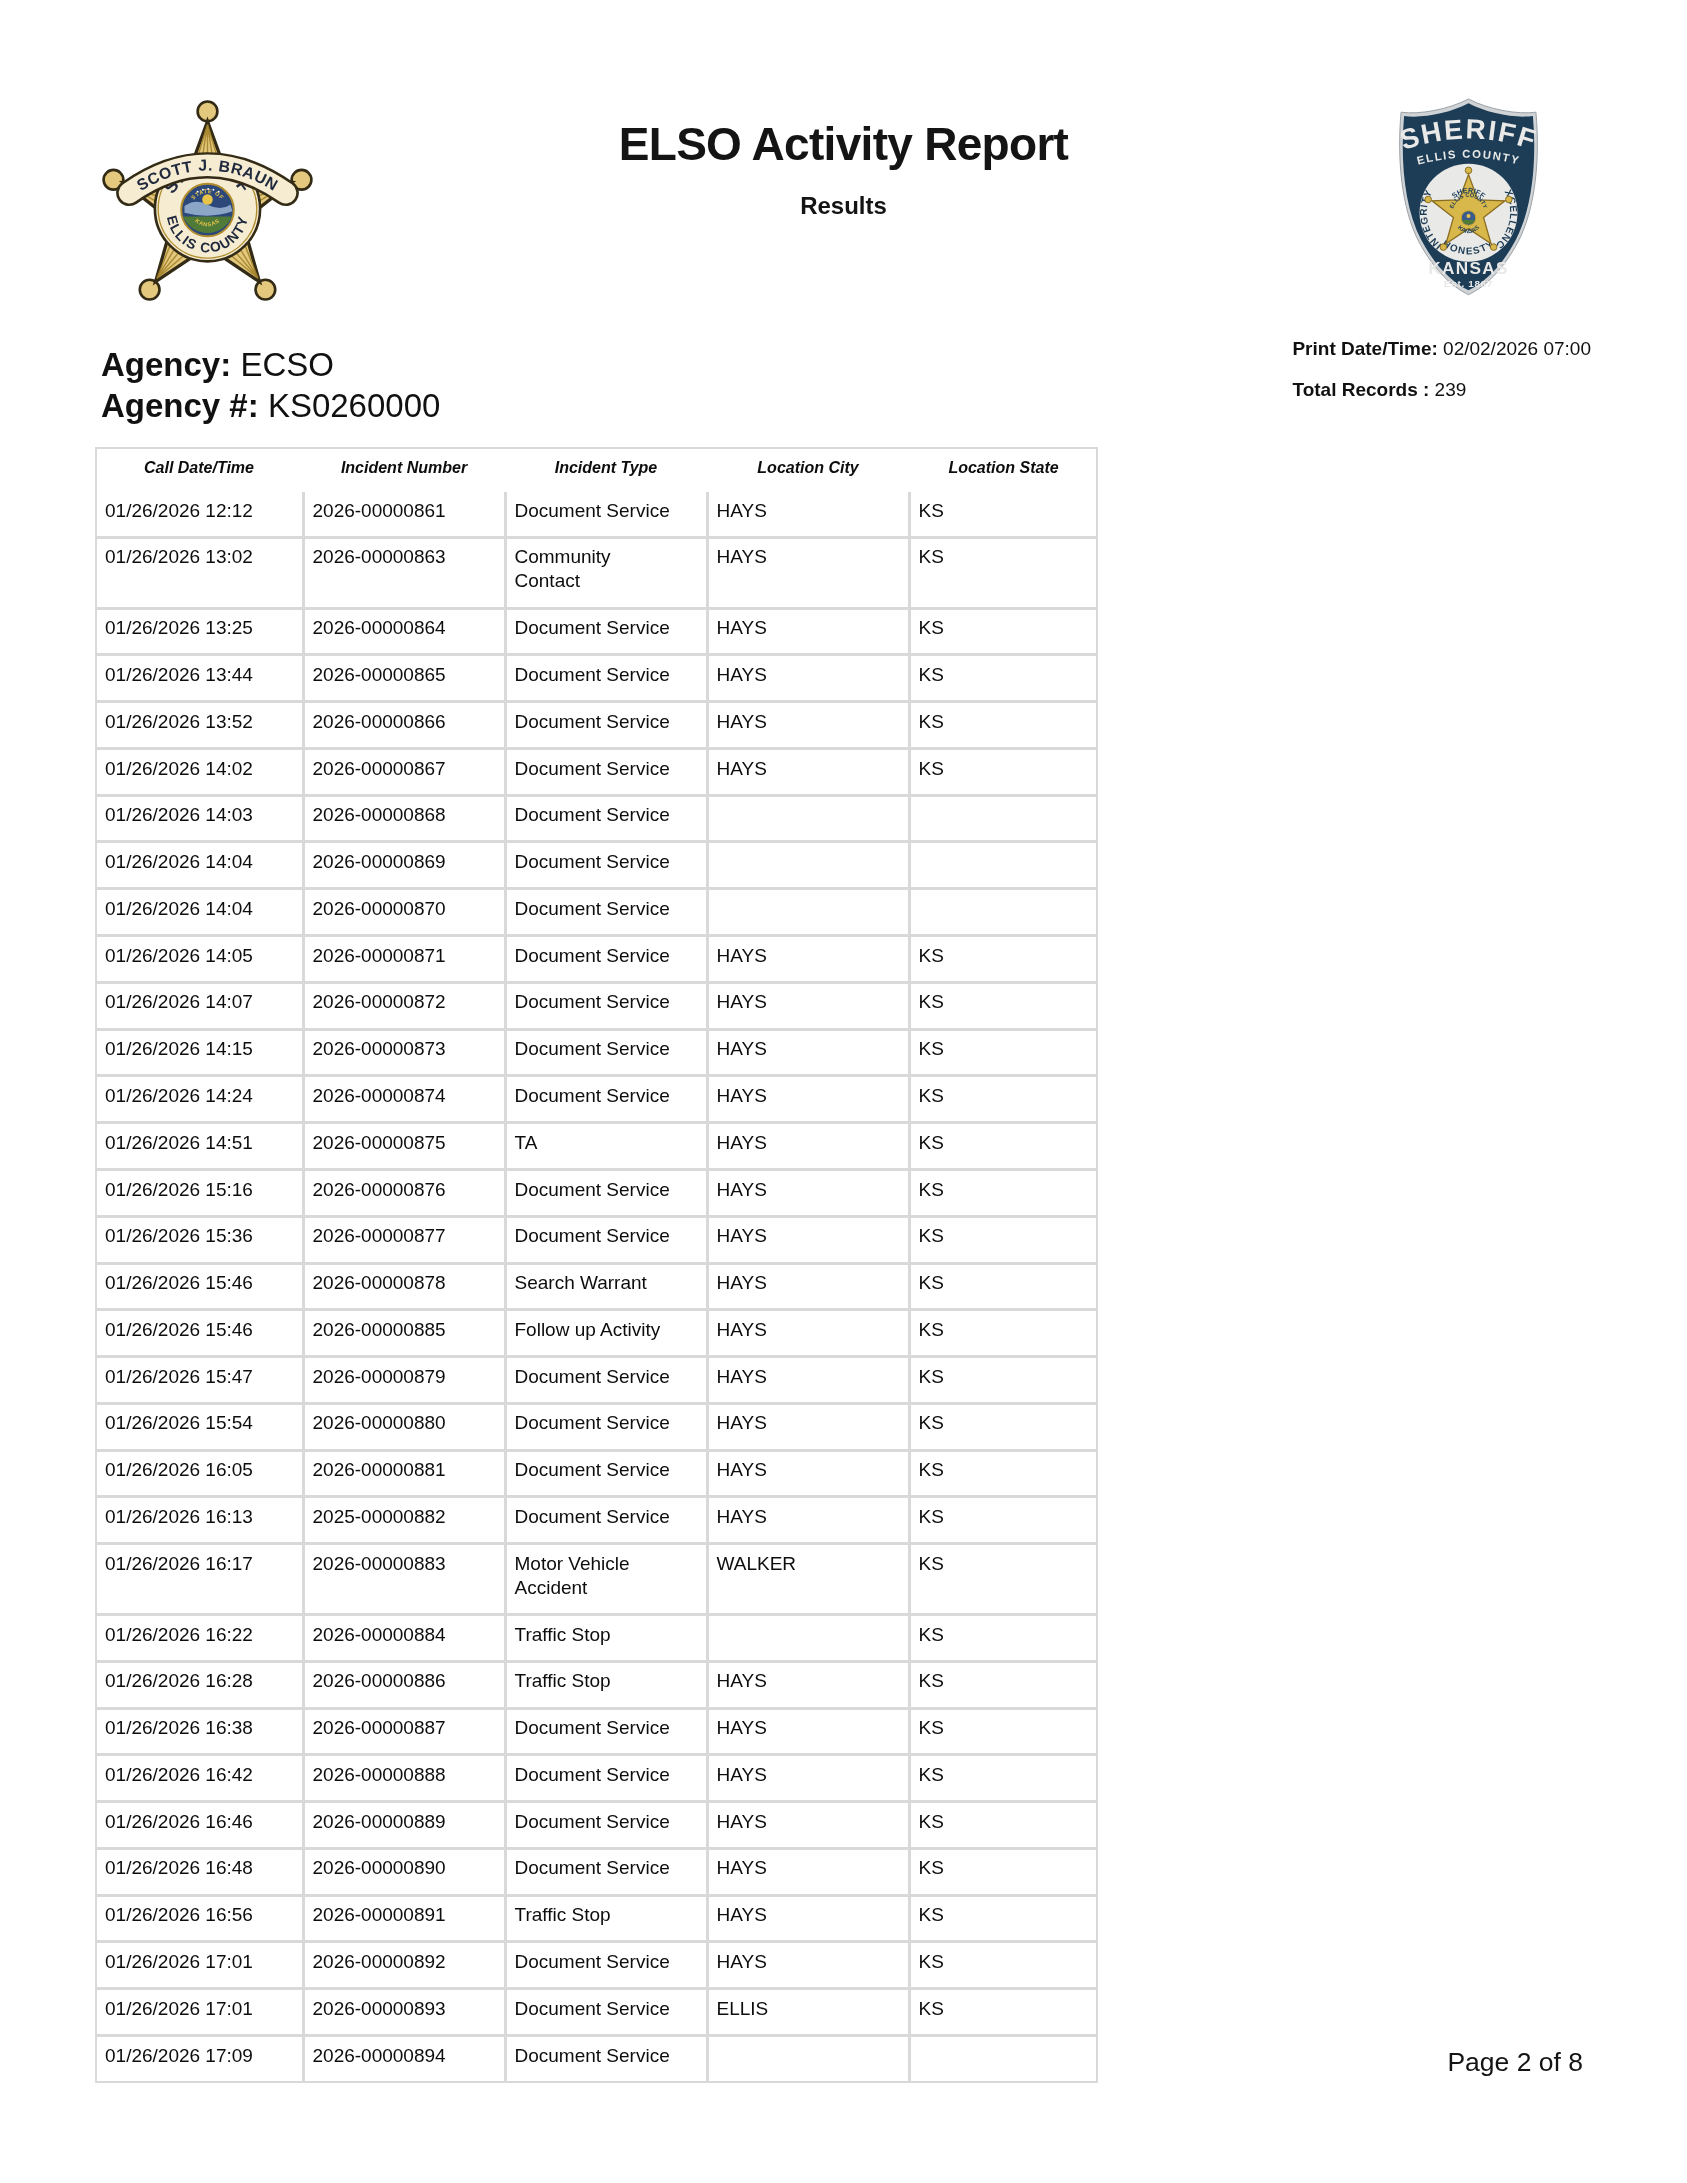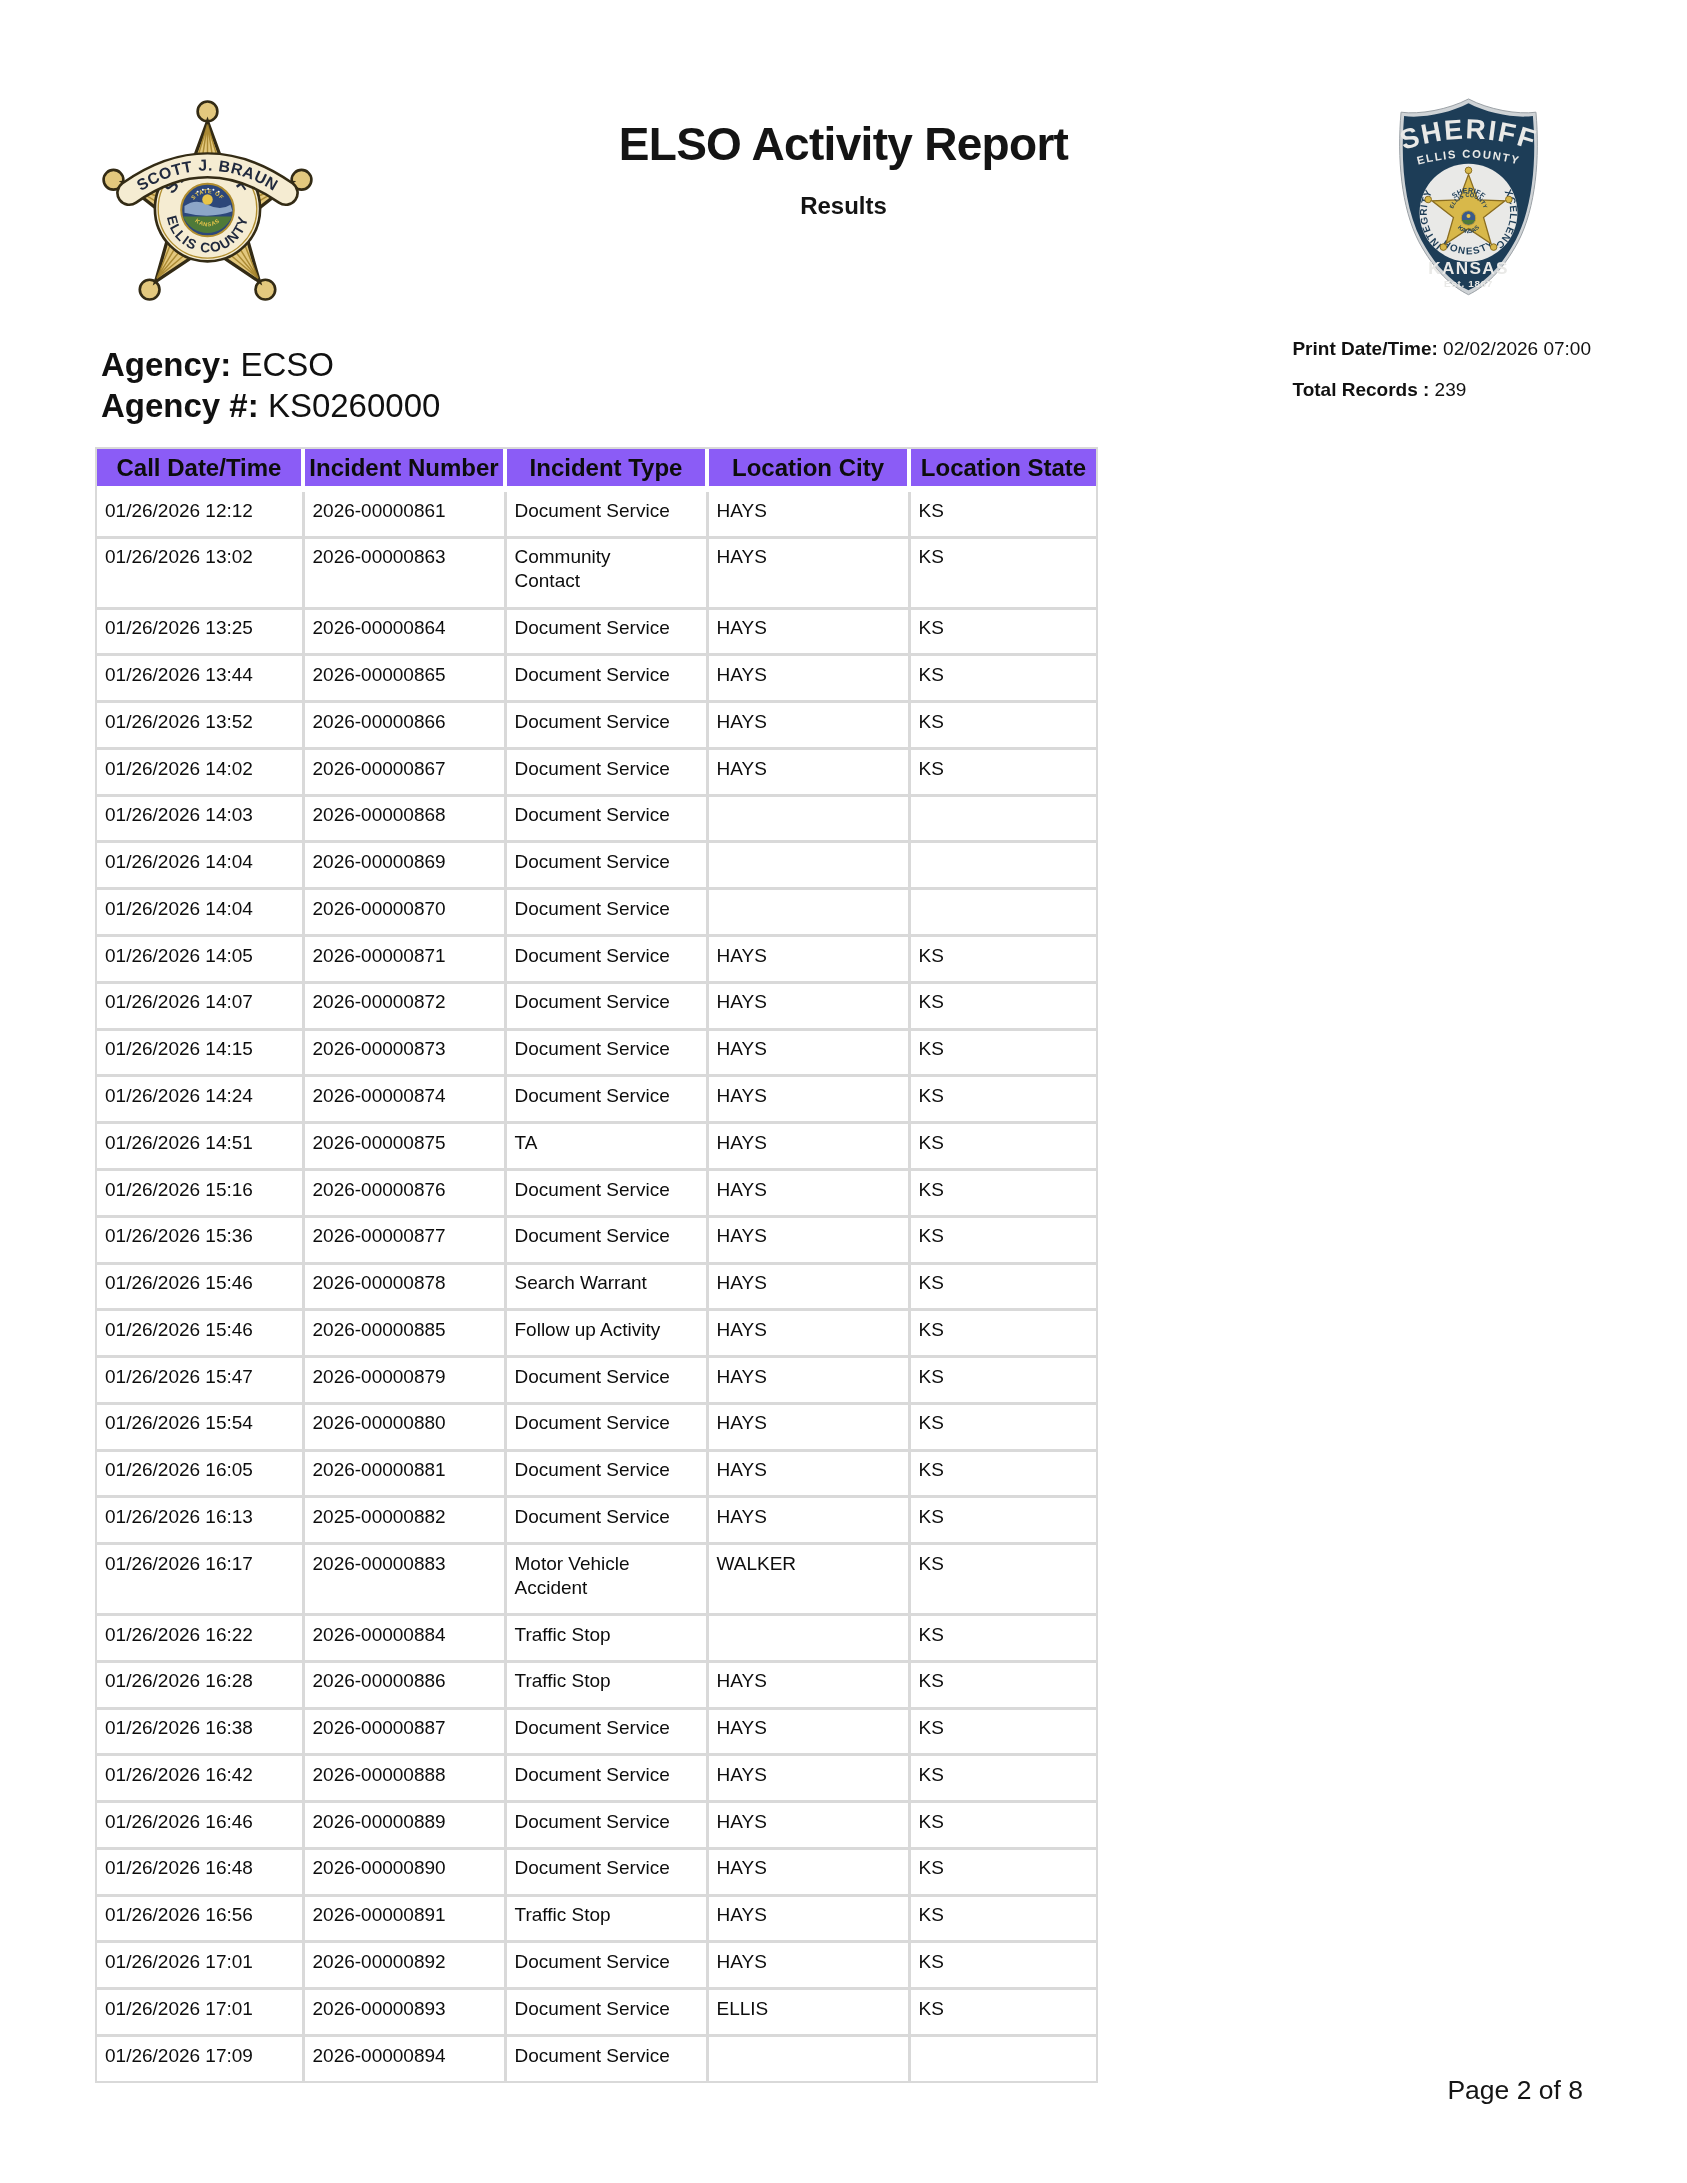--- a/index.html
+++ b/index.html
@@ -35,40 +35,41 @@
   
   .table-wrap{
     position:absolute;left:95px;top:447px;
     background:#d9d9d9;padding:2px;
   }
   table.incidents{
     border-collapse:collapse;table-layout:fixed;
     background:#d9d9d9;
   }
   table.incidents th{
-    background:#8b5cf6;
-    font-size:24px;font-weight:bold;color:#0d0d0d;
+    background:#ffffff;
+    font-size:16px;font-weight:bold;color:#0d0d0d;
     text-align:center;vertical-align:middle;
     height:37px;padding:0 2.6px;
     border-bottom:6.6px solid #ffffff;
+    font-style:italic;
   }
   table.incidents th + th{border-left:4.6px solid #ffffff;}
   table.incidents td{
     background:#ffffff;
     font-size:19px;line-height:24px;color:#0d0d0d;
     vertical-align:top;text-align:left;
     padding:6.6px 8px 13.2px 8px;
   }
   table.incidents td + td{border-left:3.3px solid #d9d9d9;}
   table.incidents tbody tr + tr td{border-top:3.3px solid #d9d9d9;}
   table.incidents td:nth-child(3){padding-right:30px;}
   
   .footer{
     position:absolute;right:104px;top:2047px;
-    font-size:26.5px;color:#141414;margin-top:28px;
+    font-size:26.5px;color:#141414;
   }
 </style>
 </head>
 <body>
 
 <div class="page">
 
   <svg class="badge-star" viewBox="0 0 330 310" xmlns="http://www.w3.org/2000/svg">
 
     <g>

